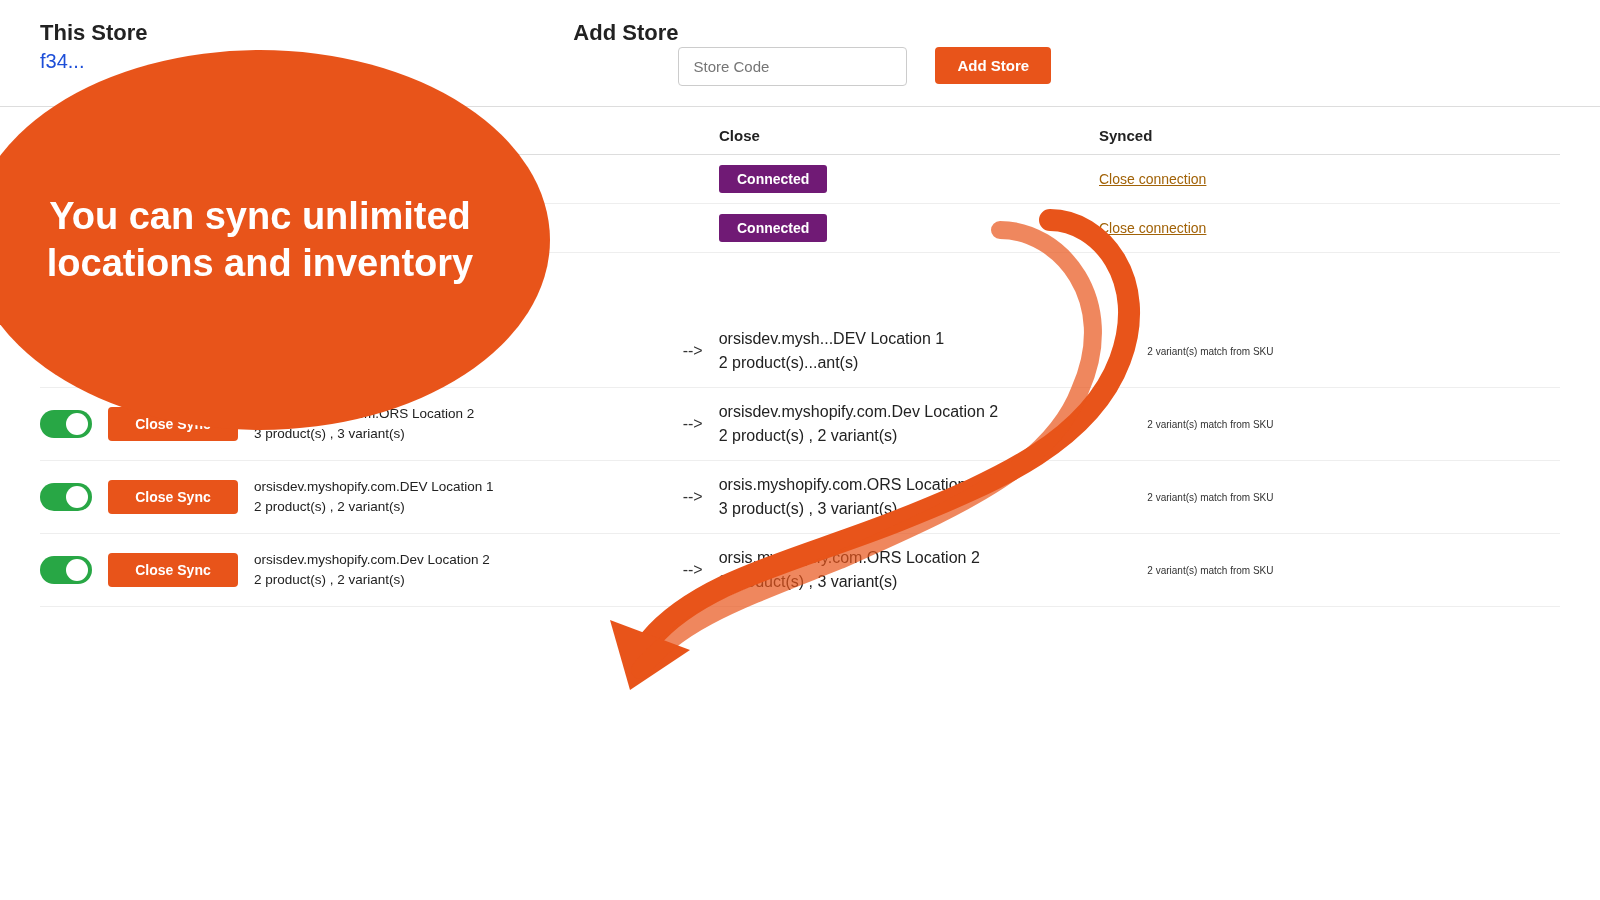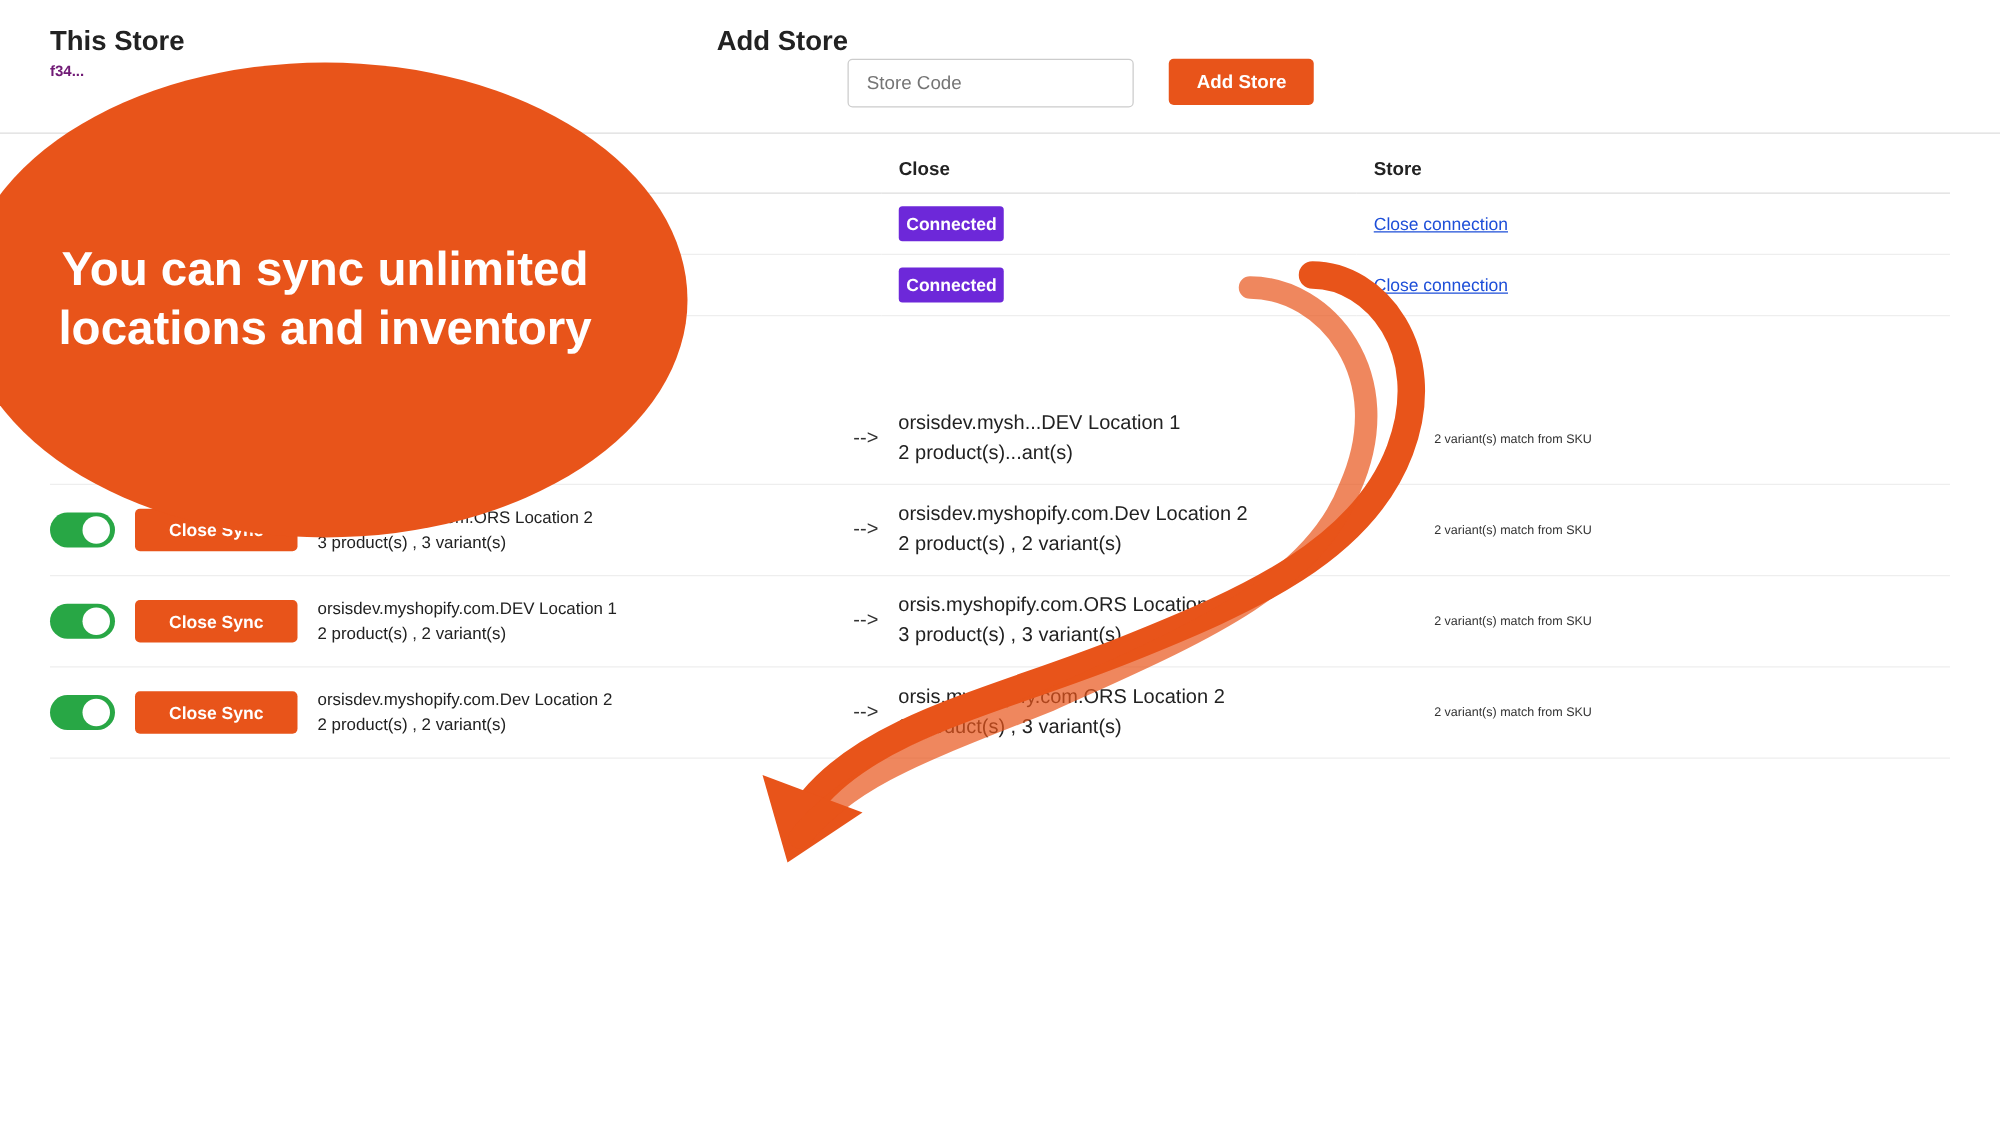--- a/index.html
+++ b/index.html
@@ -34,23 +34,22 @@
       flex: 1;
     }
 
     .this-store-panel h2 {
       font-size: 22px;
       font-weight: 700;
       margin-bottom: 4px;
     }
 
     .this-store-panel .store-id {
-      font-size: 12px;
-      color: #701a75;
-      font-weight: bold;
+      font-size: 20px;
+      color: #1d4ed8;
     }
 
     .add-store-panel {
       flex: 2;
       display: flex;
     }
 
     .add-store-panel h2 {
       font-size: 22px;
       font-weight: 700;
@@ -108,31 +107,31 @@
       padding: 10px 14px;
       border-bottom: 1px solid #eee;
       font-size: 14px;
     }
 
     .connected-table th.col-hub { width: 35%; }
     .connected-table th.col-status { width: 20%; }
     .connected-table th.col-action { width: 25%; }
 
     .status-badge {
-      background: #6d28d9;
+      background: #701a75;
       color: #fff;
-      padding: 6px 6px;
+      padding: 6px 18px;
       border-radius: 3px;
       font-size: 14px;
       font-weight: 600;
       display: inline-block;
     }
 
     .close-connection-link {
-      color: #1d4ed8;
+      color: #a16207;
       text-decoration: underline;
       cursor: pointer;
       font-size: 14px;
     }
 
     
     .synced-section {
       padding: 20px 40px 0 40px;
     }
 
@@ -273,21 +272,21 @@
       </div>
     </div>
   </div>
 
   <div class="connected-table-section">
     <table class="connected-table">
       <thead>
         <tr>
           <th class="col-hub">Hub Store</th>
           <th class="col-status">Close</th>
-          <th class="col-action">Store</th>
+          <th class="col-action">Synced</th>
         </tr>
       </thead>
       <tbody id="connected-table-body">
       <tr>
       <td>...ify.com</td>
       <td>
         <span class="status-badge">Connected</span>
       </td>
       <td>
         <a class="close-connection-link">Close connection</a>

